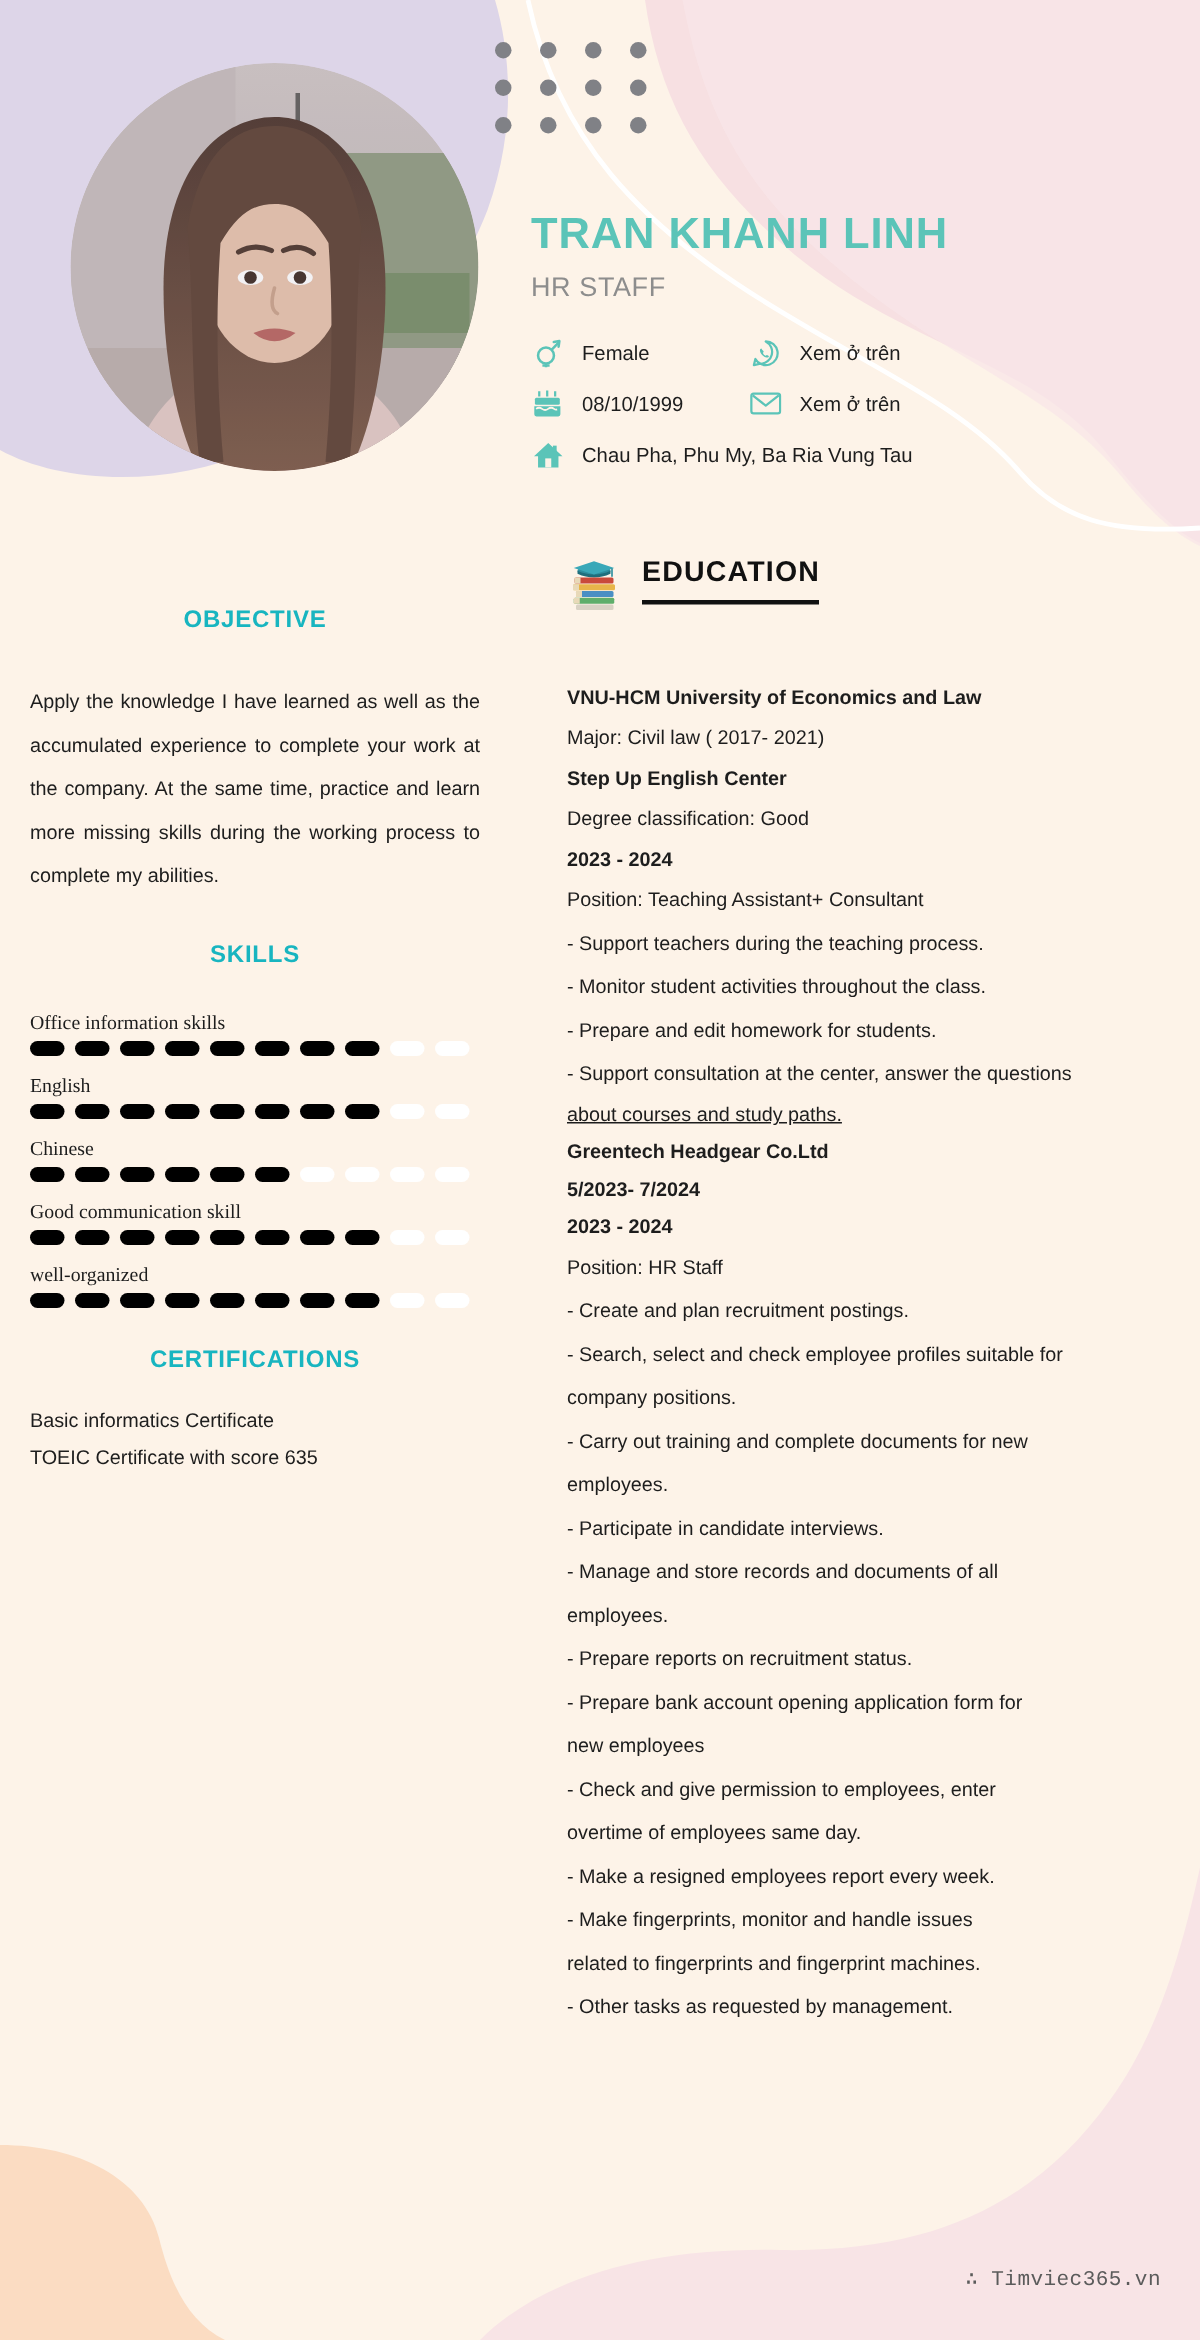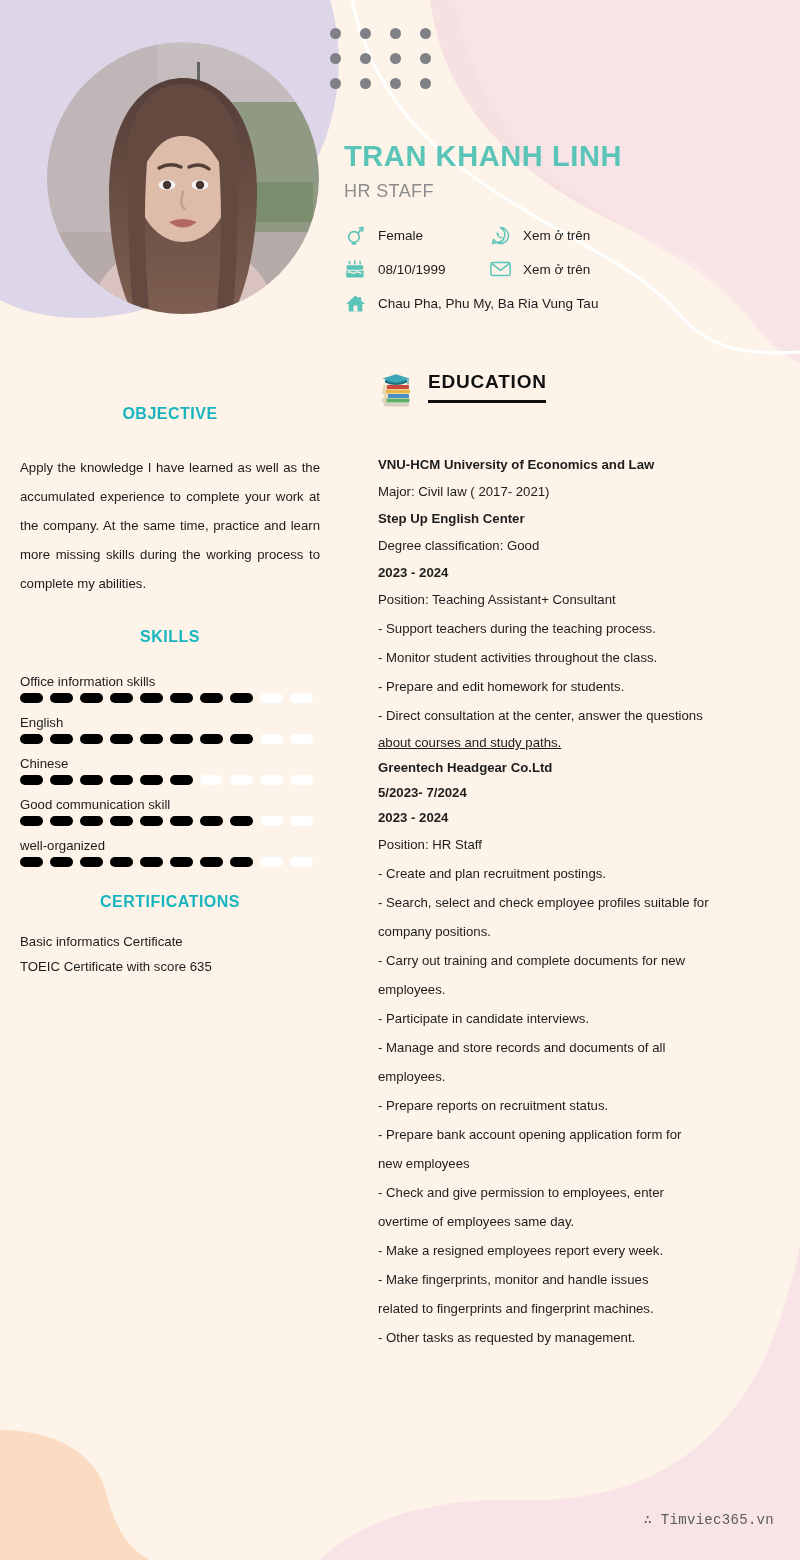--- a/index.html
+++ b/index.html
@@ -18,42 +18,42 @@
   .dot-grid { position:absolute; left:330px; top:28px; z-index:3;
     display:grid; grid-template-columns:repeat(4,30px); grid-template-rows:repeat(3,25px); }
   .dot-grid i { width:11px; height:11px; border-radius:50%; background:#808186; display:block; }
 
   
   .photo-wrap { position:absolute; left:47px; top:42px; width:272px; height:272px;
     border-radius:50%; overflow:hidden; z-index:4; }
   .photo-svg { width:272px; height:272px; display:block; }
 
   
-  .header { position:absolute; left:344px; top:140px; z-index:5; width:430px; }
+  .header { position:absolute; left:354px; top:140px; z-index:5; width:430px; }
   .name { font-size:29px; font-weight:bold; color:#5BC4B8; letter-spacing:.6px; line-height:1.15; }
   .role { font-size:18px; color:#8d8d8d; margin-top:8px; letter-spacing:.4px; }
 
   .contact { margin-top:22px; position:relative; }
   .c-row { display:flex; align-items:flex-start; margin-bottom:12px; }
   .c-item { display:flex; align-items:center; }
   .c-item.first { width:145px; flex:0 0 145px; }
   .c-ico { width:22px; height:22px; flex:0 0 22px; display:flex; align-items:center; justify-content:center; margin-right:12px; }
   .c-ico svg { display:block; }
   .c-txt { font-size:13.5px; color:#1d1d1d; white-space:nowrap; }
 
   
   .left-col { position:absolute; left:0; top:405px; width:340px; z-index:5; }
   .lc-head { text-align:center; font-size:16px; font-weight:bold; color:#18B5C0; letter-spacing:.5px; }
   .lc-body { padding:0 20px; }
   .objective-text { margin-top:30px; font-size:13.2px; line-height:29px; color:#1d1d1d;
     text-align:justify; text-justify:inter-word; }
 
   .skills-wrap { margin-top:28px; }
   .skill { margin-bottom:12px; }
-  .skill-label { font-size:13.2px; color:#1d1d1d; margin-bottom:4px; }
+  .skill-label { font-size:13.2px; color:#1d1d1d; margin-bottom:4px;font-family:Liberation Serif, serif; }
   .bar { display:flex; gap:7px; }
   .seg { width:23px; height:10px; border-radius:6px; background:#ffffff; }
   .seg.on { background:#000000; }
 
   .certs { margin-top:18px; }
   .cert-line { font-size:13.2px; color:#1d1d1d; line-height:25px; }
 
   .sec-gap { height:30px; }
 
   
@@ -362,21 +362,21 @@
   <div class="edu-body" id="edu-list">
       <div class="e-line b">VNU-HCM University of Economics  and Law</div>
       <div class="e-line">Major: Civil law ( 2017- 2021)</div>
       <div class="e-line b">Step Up English Center</div>
       <div class="e-line">Degree classification: Good</div>
       <div class="e-line b">2023 - 2024</div>
       <div class="e-line">Position: Teaching Assistant+ Consultant</div>
       <div class="e-line">- Support teachers during the teaching process.</div>
       <div class="e-line">- Monitor student activities throughout the class.</div>
       <div class="e-line">- Prepare and edit homework for students.</div>
-      <div class="e-line">- Direct consultation at the center, answer the questions</div>
+      <div class="e-line">- Support consultation at the center, answer the questions</div>
       <div class="e-line tight">about courses and study paths.</div>
       <div class="e-line b">Greentech Headgear Co.Ltd</div>
       <div class="e-line b">5/2023- 7/2024</div>
       <div class="e-line b">2023 - 2024</div>
       <div class="e-line">Position: HR Staff</div>
       <div class="e-line">- Create and plan recruitment postings.</div>
       <div class="e-line">- Search, select and check employee profiles suitable for</div>
       <div class="e-line">company positions.</div>
       <div class="e-line">- Carry out training and complete documents for new</div>
       <div class="e-line">employees.</div>

